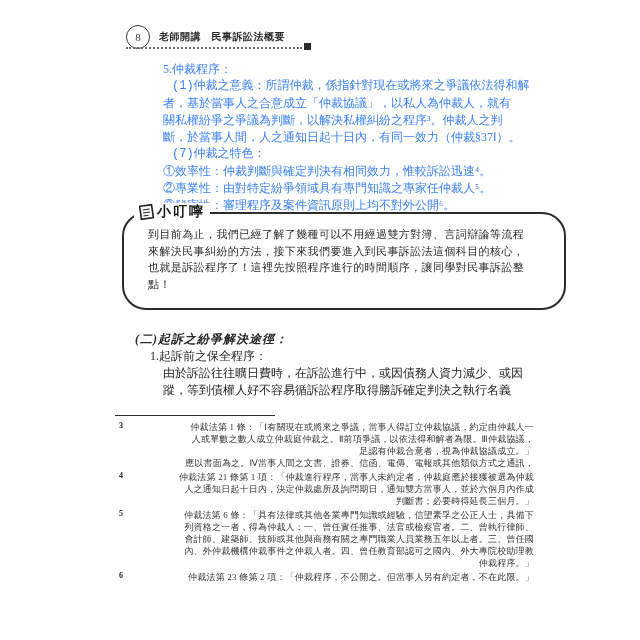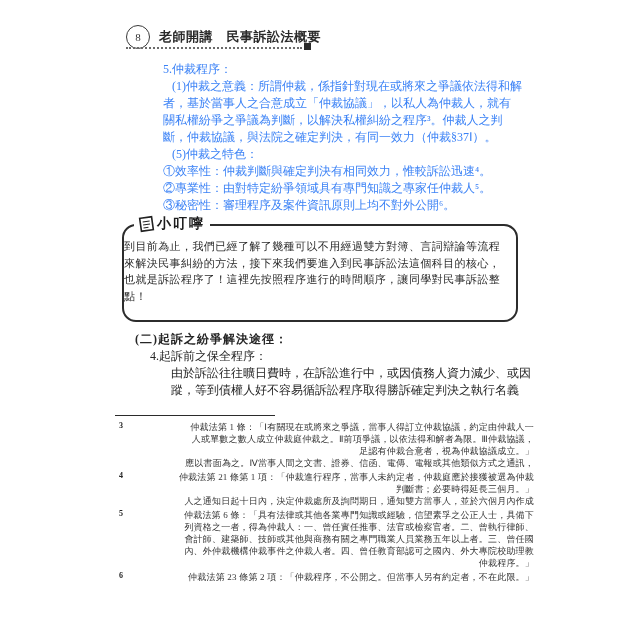--- a/index.html
+++ b/index.html
@@ -11,61 +11,61 @@
   .page { position:absolute; inset:0; }
 
   
   .hdr { position:absolute; top:25px; left:126px; display:flex; align-items:center; }
   .pagenum {
     width:22px; height:22px; border:1.2px solid #3a3a3a; border-radius:50%;
     display:flex; align-items:center; justify-content:center;
     font-size:11px; color:#333; background:#fff; flex:0 0 auto;
   }
   .hdr-title {
-    margin-left:9px; font-size:13px; font-weight:bold; color:#2a2a2a;
+    margin-left:9px; font-size:10px; font-weight:bold; color:#2a2a2a;
     letter-spacing:0.5px; font-family:"Liberation Serif", serif;
   }
   .hdr-rule {
     position:absolute; top:47px; left:126px; width:176px;
     border-bottom:2px dotted #6a6a6a;
   }
   .hdr-rule-end {
     position:absolute; right:-9px; top:-4px; width:7px; height:7px; background:#2b2b2b;
   }
 
   
   .main { position:absolute; top:61px; left:163px; width:366px;
           font-size:12px; line-height:17px; color:#3b82f6; }
   .main .ln { white-space:nowrap; }
-  .ind1 { margin-left:9px; }
+  .ind1 { margin-left:9px;font-family:Liberation Mono, monospace; }
   .ind2 { }
 
   
   .tip-box {
-    position:absolute; top:224px; left:122px; width:396px; height:98px;
-    border:2px solid #2c2c2c; border-radius:14px; background:#fff;
+    position:absolute; top:212px; left:122px; width:444px; height:98px;
+    border:2px solid #2c2c2c; border-radius:24px; background:#fff;
     box-sizing:border-box;
   }
   .tip-tab {
     position:absolute; top:-11px; left:10px; background:#fff;
     padding:0 5px; display:flex; align-items:center; gap:3px;
   }
   .tip-title { font-size:14px; font-weight:bold; color:#1c1c1c; letter-spacing:2px; }
   .note-icon { width:15px; height:16px; transform:rotate(-8deg); display:block; }
   .tip-body {
-    padding:12px 12px 0 0; font-size:11px; line-height:16.5px; color:#2a2a2a;
+    padding:12px 12px 0 24px; font-size:11px; line-height:16.5px; color:#2a2a2a;
   }
   .tip-body .ln { white-space:nowrap; letter-spacing:0.4px; }
 
   
   .dispute { position:absolute; top:331px; left:135px; width:396px;
              font-size:12px; line-height:17px; color:#262626; }
-  .dispute .h-kai { font-weight:bold; letter-spacing:1px; }
+  .dispute .h-kai { font-style:italic; font-weight:bold; letter-spacing:1px; }
   .d-ind1 { margin-left:15px; }
-  .d-ind2 { margin-left:36px; }
+  .d-ind2 { margin-left:28px; }
   .dispute .ln { white-space:nowrap; }
 
   
   .fn-rule { position:absolute; top:415px; left:115px; width:160px;
              border-top:1.5px solid #2b2b2b; }
   .footnotes { position:absolute; top:421px; left:118px; width:416px;
                font-size:9px; line-height:12px; color:#333; }
   .fn { position:relative; padding-left:17px; margin-bottom:2px; }
   .fn-marker { position:absolute; left:1px; top:-1px; font-size:8px; font-weight:bold; color:#222; }
   .fn .ln { white-space:nowrap; letter-spacing:0.2px;text-align:right; }
@@ -83,22 +83,22 @@
   </div>
   <div class="hdr-rule">
     <div class="hdr-rule-end"></div>
   </div>
 
   <div class="main">
     <div class="ln">5.仲裁程序：</div>
     <div class="ln ind1">(1)仲裁之意義：所謂仲裁，係指針對現在或將來之爭議依法得和解</div>
     <div class="ln ind2">者，基於當事人之合意成立「仲裁協議」，以私人為仲裁人，就有</div>
     <div class="ln ind2">關私權紛爭之爭議為判斷，以解決私權糾紛之程序³。仲裁人之判</div>
-    <div class="ln ind2">斷，仲裁協議，與法院之確定判決，有同一效力（仲裁§37Ⅰ）。</div>
-    <div class="ln ind1">(5)仲裁之特色：</div>
+    <div class="ln ind2">斷，於當事人間，人之通知日起十日內，有同一效力（仲裁§37Ⅰ）。</div>
+    <div class="ln ind1">(7)仲裁之特色：</div>
     <div class="ln ind2">①效率性：仲裁判斷與確定判決有相同效力，惟較訴訟迅速⁴。</div>
     <div class="ln ind2">②專業性：由對特定紛爭領域具有專門知識之專家任仲裁人⁵。</div>
     <div class="ln ind2">③秘密性：審理程序及案件資訊原則上均不對外公開⁶。</div>
   </div>
 
   <div class="tip-box">
     <div class="tip-tab">
       <svg class="note-icon" viewBox="0 0 15 16">
         <rect x="1.5" y="1.5" width="12" height="13" fill="#fff" stroke="#222" stroke-width="1.6"></rect>
         <line x1="4" y1="5.5" x2="11" y2="5.5" stroke="#222" stroke-width="1.1"></line>
@@ -110,41 +110,41 @@
     <div class="tip-body">
       <div class="ln">到目前為止，我們已經了解了幾種可以不用經過雙方對簿、言詞辯論等流程</div>
       <div class="ln">來解決民事糾紛的方法，接下來我們要進入到民事訴訟法這個科目的核心，</div>
       <div class="ln">也就是訴訟程序了！這裡先按照程序進行的時間順序，讓同學對民事訴訟整</div>
       <div class="ln">點！</div>
     </div>
   </div>
 
   <div class="dispute">
     <div class="ln h-kai">(二)起訴之紛爭解決途徑：</div>
-    <div class="ln d-ind1">4.起訴前之保全程序：</div>
+    <div class="ln d-ind1">1.起訴前之保全程序：</div>
     <div class="ln d-ind2">由於訴訟往往曠日費時，在訴訟進行中，或因債務人資力減少、或因</div>
     <div class="ln d-ind2">蹤，等到債權人好不容易循訴訟程序取得勝訴確定判決之執行名義</div>
   </div>
 
   <div class="fn-rule"></div>
   <div class="footnotes">
 
     <div class="fn">
       <span class="fn-marker">3</span>
       <div class="ln">仲裁法第 1 條：「Ⅰ有關現在或將來之爭議，當事人得訂立仲裁協議，約定由仲裁人一</div>
       <div class="ln">人或單數之數人成立仲裁庭仲裁之。Ⅱ前項爭議，以依法得和解者為限。Ⅲ仲裁協議，</div>
       <div class="ln">足認有仲裁合意者，視為仲裁協議成立。」</div>
       <div class="ln">應以書面為之。Ⅳ當事人間之文書、證券、信函、電傳、電報或其他類似方式之通訊，</div>
     </div>
 
     <div class="fn">
       <span class="fn-marker">4</span>
       <div class="ln">仲裁法第 21 條第 1 項：「仲裁進行程序，當事人未約定者，仲裁庭應於接獲被選為仲裁</div>
+      <div class="ln">人之通知日起十日內，決定仲裁處所及詢問期日，通知雙方當事人，並於六個月內作成</div>
       <div class="ln">判斷書；必要時得延長三個月。」</div>
-      <div class="ln">人之通知日起十日內，決定仲裁處所及詢問期日，通知雙方當事人，並於六個月內作成</div>
     </div>
 
     <div class="fn">
       <span class="fn-marker">5</span>
       <div class="ln">仲裁法第 6 條：「具有法律或其他各業專門知識或經驗，信望素孚之公正人士，具備下</div>
       <div class="ln">列資格之一者，得為仲裁人：一、曾任實任推事、法官或檢察官者。二、曾執行律師、</div>
       <div class="ln">會計師、建築師、技師或其他與商務有關之專門職業人員業務五年以上者。三、曾任國</div>
       <div class="ln">內、外仲裁機構仲裁事件之仲裁人者。四、曾任教育部認可之國內、外大專院校助理教</div>
       <div class="ln">仲裁程序。」</div>
     </div>

